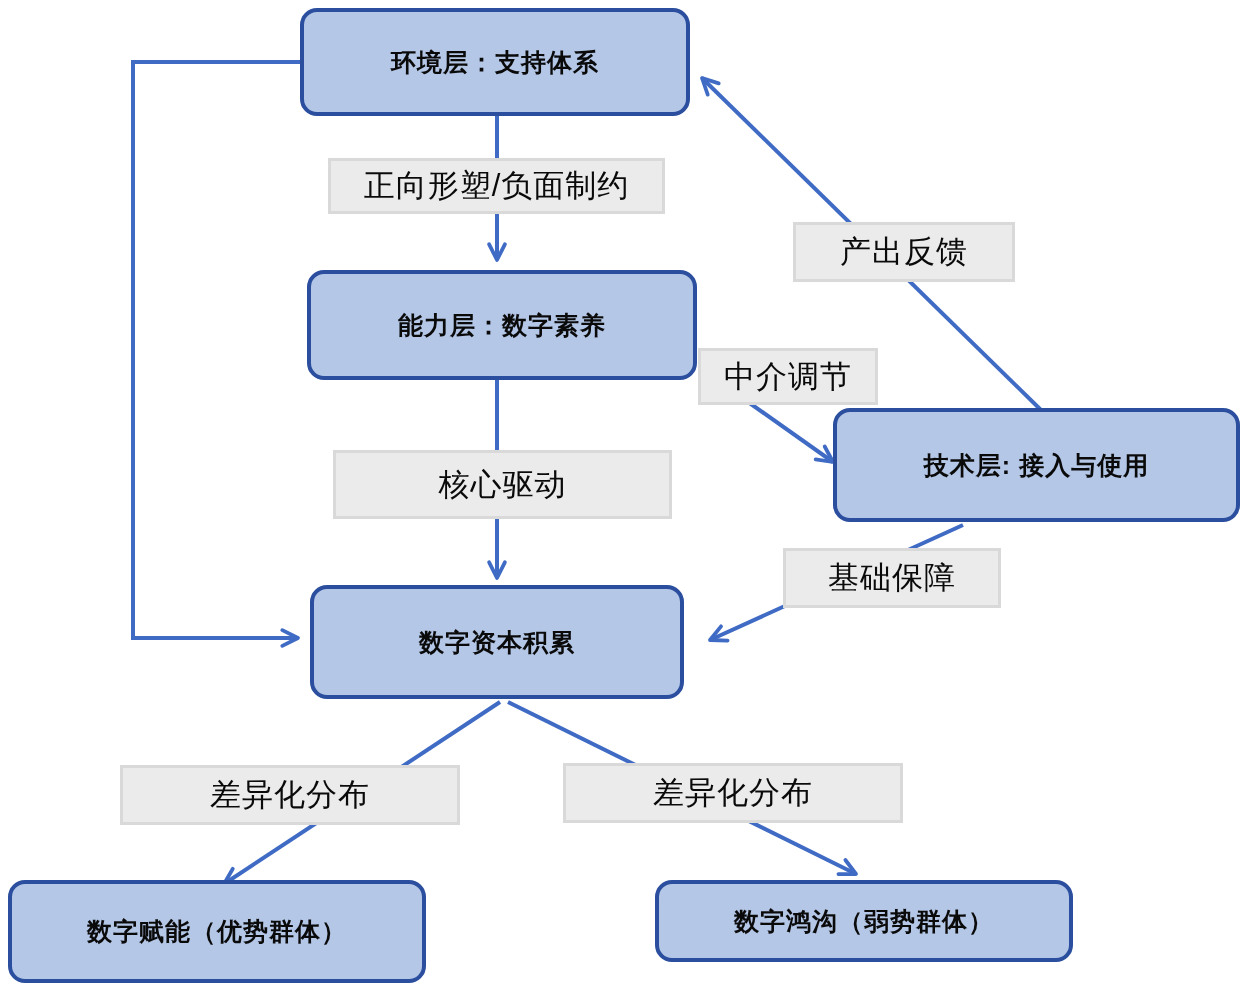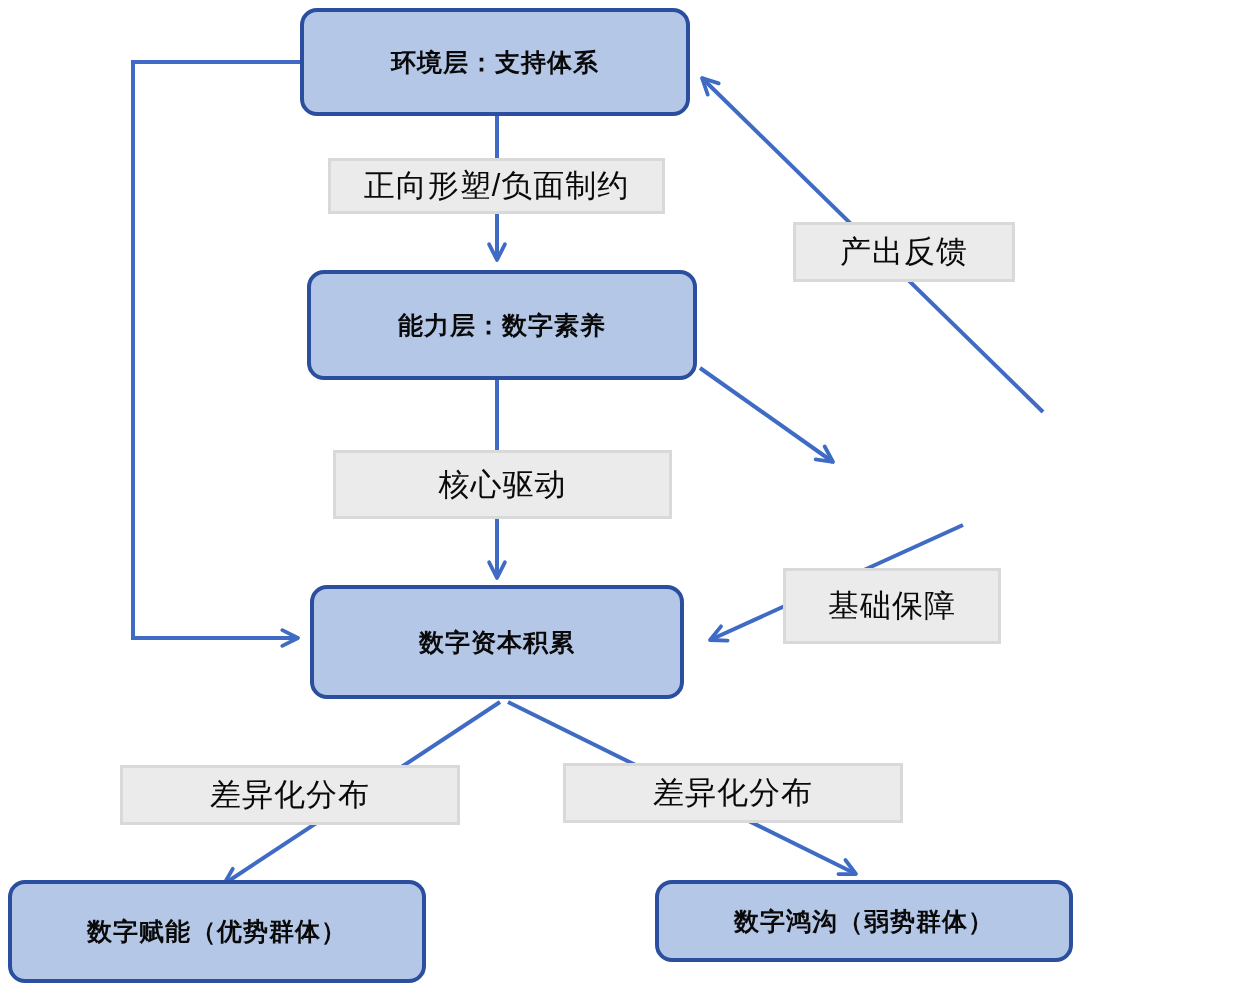--- a/index.html
+++ b/index.html
@@ -51,21 +51,21 @@
   #node-tech    {left:833px; top:408px; width:407px; height:114px;}
   #node-capital {left:310px; top:585px; width:374px; height:114px;}
   #node-empower {left:8px;   top:880px; width:418px; height:103px;}
   #node-divide  {left:655px; top:880px; width:418px; height:82px;}
   
   #label-shaping    {left:328px; top:158px; width:337px; height:56px;}
   #label-feedback   {left:793px; top:222px; width:222px; height:60px;}
   #label-resource   {left:20px;  top:312px; width:220px; height:60px;}
   #label-mediation  {left:698px; top:348px; width:180px; height:57px;}
   #label-core       {left:333px; top:450px; width:339px; height:69px;}
-  #label-foundation {left:783px; top:568px; width:218px; height:76px;}
+  #label-foundation {left:783px; top:548px; width:218px; height:60px;}
   #label-dist-left  {left:120px; top:765px; width:340px; height:60px;}
   #label-dist-right {left:563px; top:763px; width:340px; height:60px;}
 </style>
 </head>
 <body>
 
 <div class="canvas">
 
   <svg class="connectors" viewBox="0 0 1244 998">
     <defs>
@@ -78,24 +78,26 @@
     <path d="M700,368 L833,462" marker-end="url(#arrow-open)"></path>
     <path d="M1043,412 L702,78" marker-end="url(#arrow-open)"></path>
     <path d="M963,525 L710,640" marker-end="url(#arrow-open)"></path>
     <path d="M300,62 L133,62 L133,638 L298,638" marker-end="url(#arrow-open)"></path>
     <path d="M500,702 L224,884" marker-end="url(#arrow-open)"></path>
     <path d="M508,702 L856,874" marker-end="url(#arrow-open)"></path>
   </svg>
 
   <div class="edge-label" id="label-shaping">正向形塑/负面制约</div>
   <div class="edge-label" id="label-feedback">产出反馈</div>
+  <div class="edge-label" id="label-mediation">中介调节</div>
   <div class="edge-label" id="label-core">核心驱动</div>
   <div class="edge-label" id="label-foundation">基础保障</div>
   <div class="edge-label" id="label-dist-left">差异化分布</div>
   <div class="edge-label" id="label-dist-right">差异化分布</div>
 
   <div class="node" id="node-env">环境层：支持体系</div>
   <div class="node" id="node-cap">能力层：数字素养</div>
+  <div class="node" id="node-tech">技术层: 接入与使用</div>
   <div class="node" id="node-capital">数字资本积累</div>
   <div class="node" id="node-empower">数字赋能（优势群体）</div>
   <div class="node" id="node-divide">数字鸿沟（弱势群体）</div>
 
 </div>
 
 </body></html>

